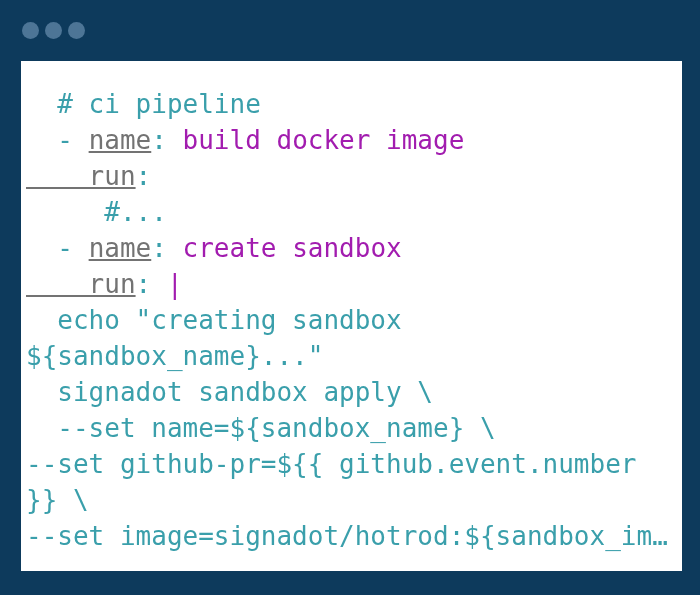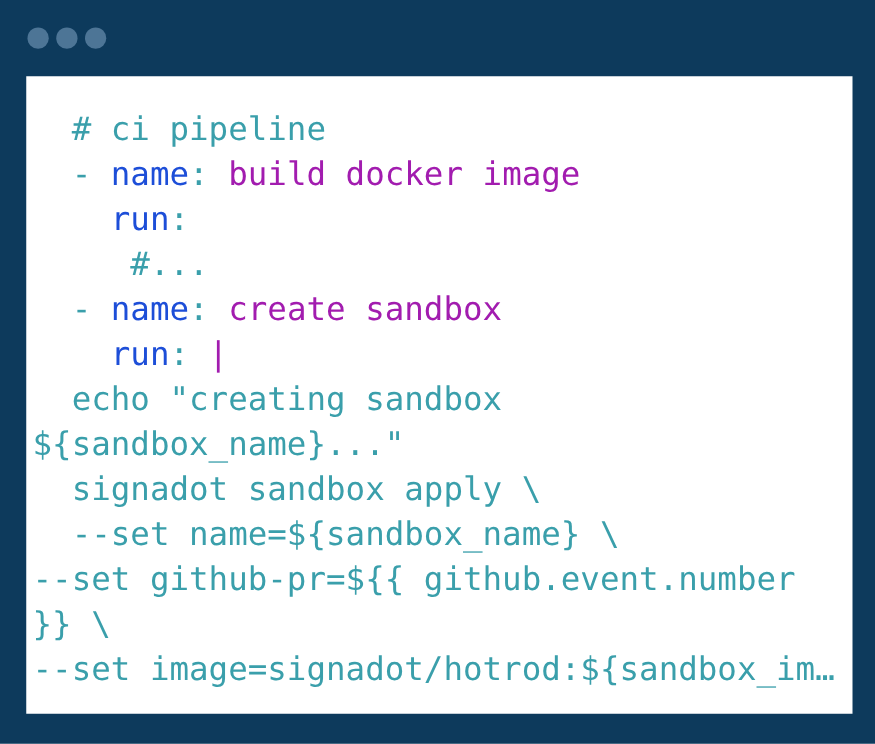--- a/index.html
+++ b/index.html
@@ -44,21 +44,21 @@
   pre.code {
     margin: 0;
     padding: 25px 0 0 5px;
     font-family: "DejaVu Sans Mono", "Liberation Mono", monospace;
     font-size: 26px;
     line-height: 36px;
     white-space: pre;
   }
   .line { height: 36px; }
   .t { color: #3a9fab; }   
-  .o { color: #1d4ed8; }   
+  .o { color: #737373; text-decoration: underline; }   
   .n { color: #a21caf; }   
 </style>
 </head>
 <body>
 
 <div class="window">
 
   <div class="titlebar">
     <span class="dot"></span>
     <span class="dot"></span>

